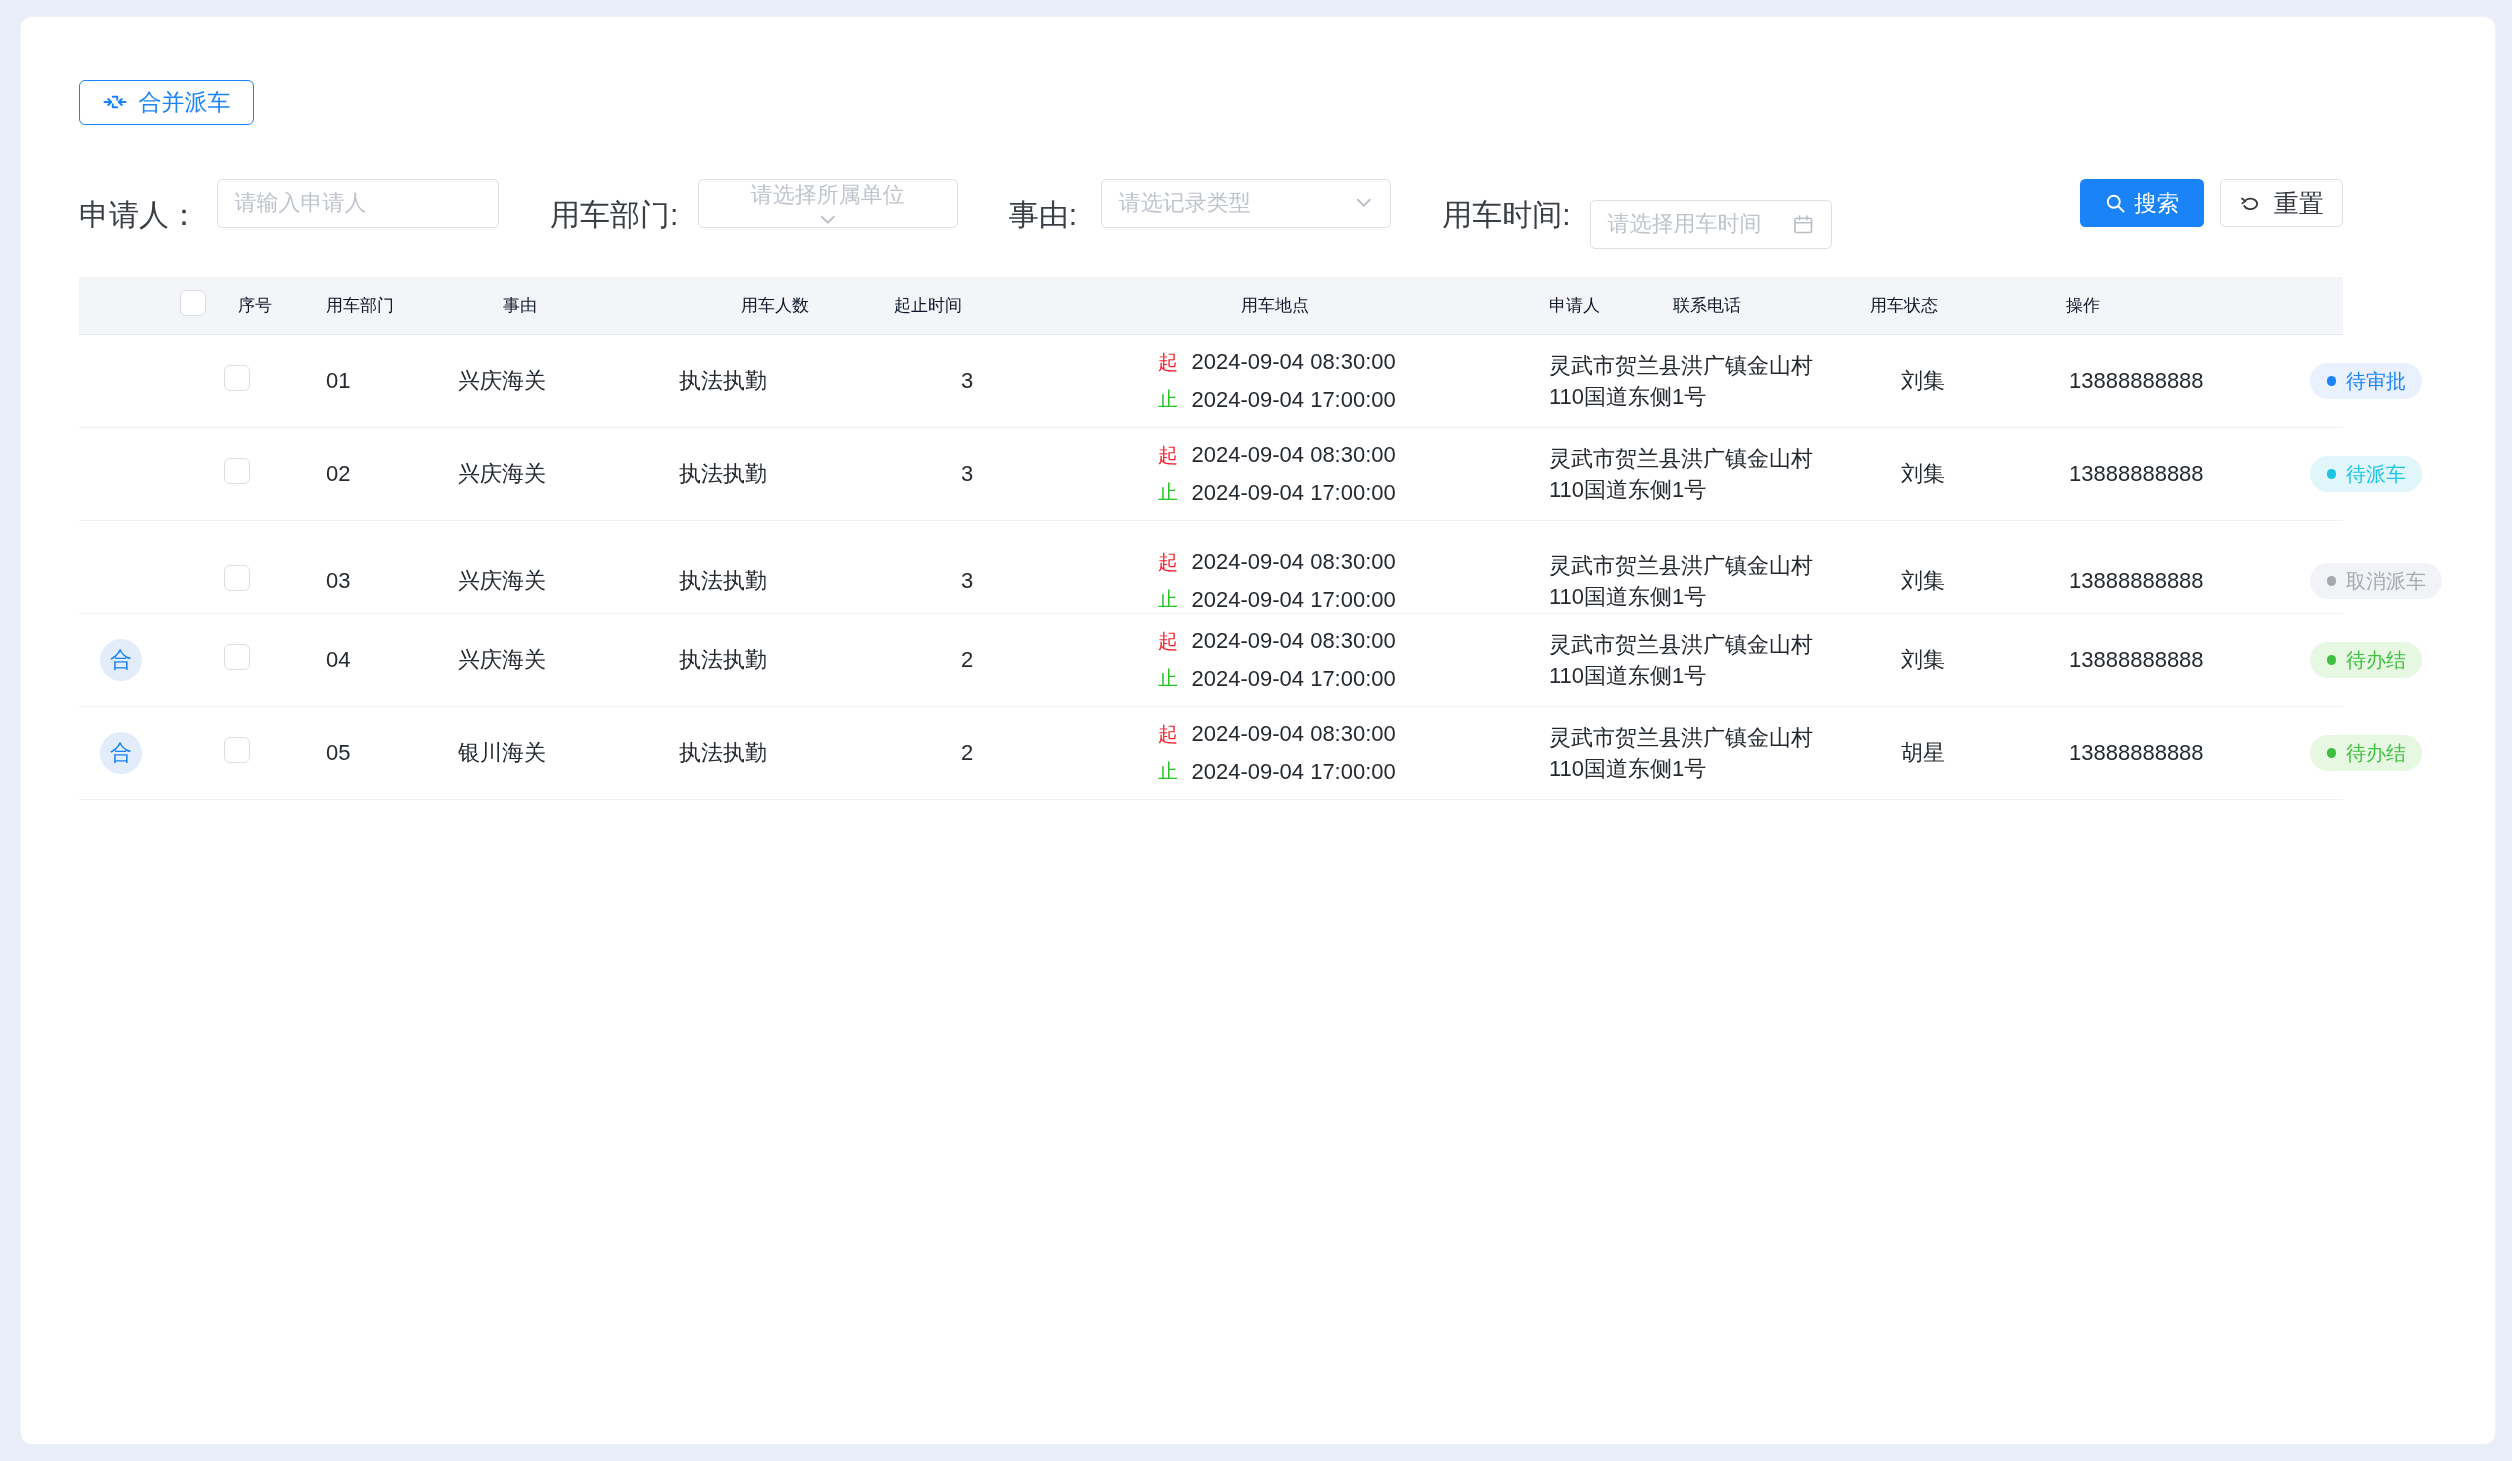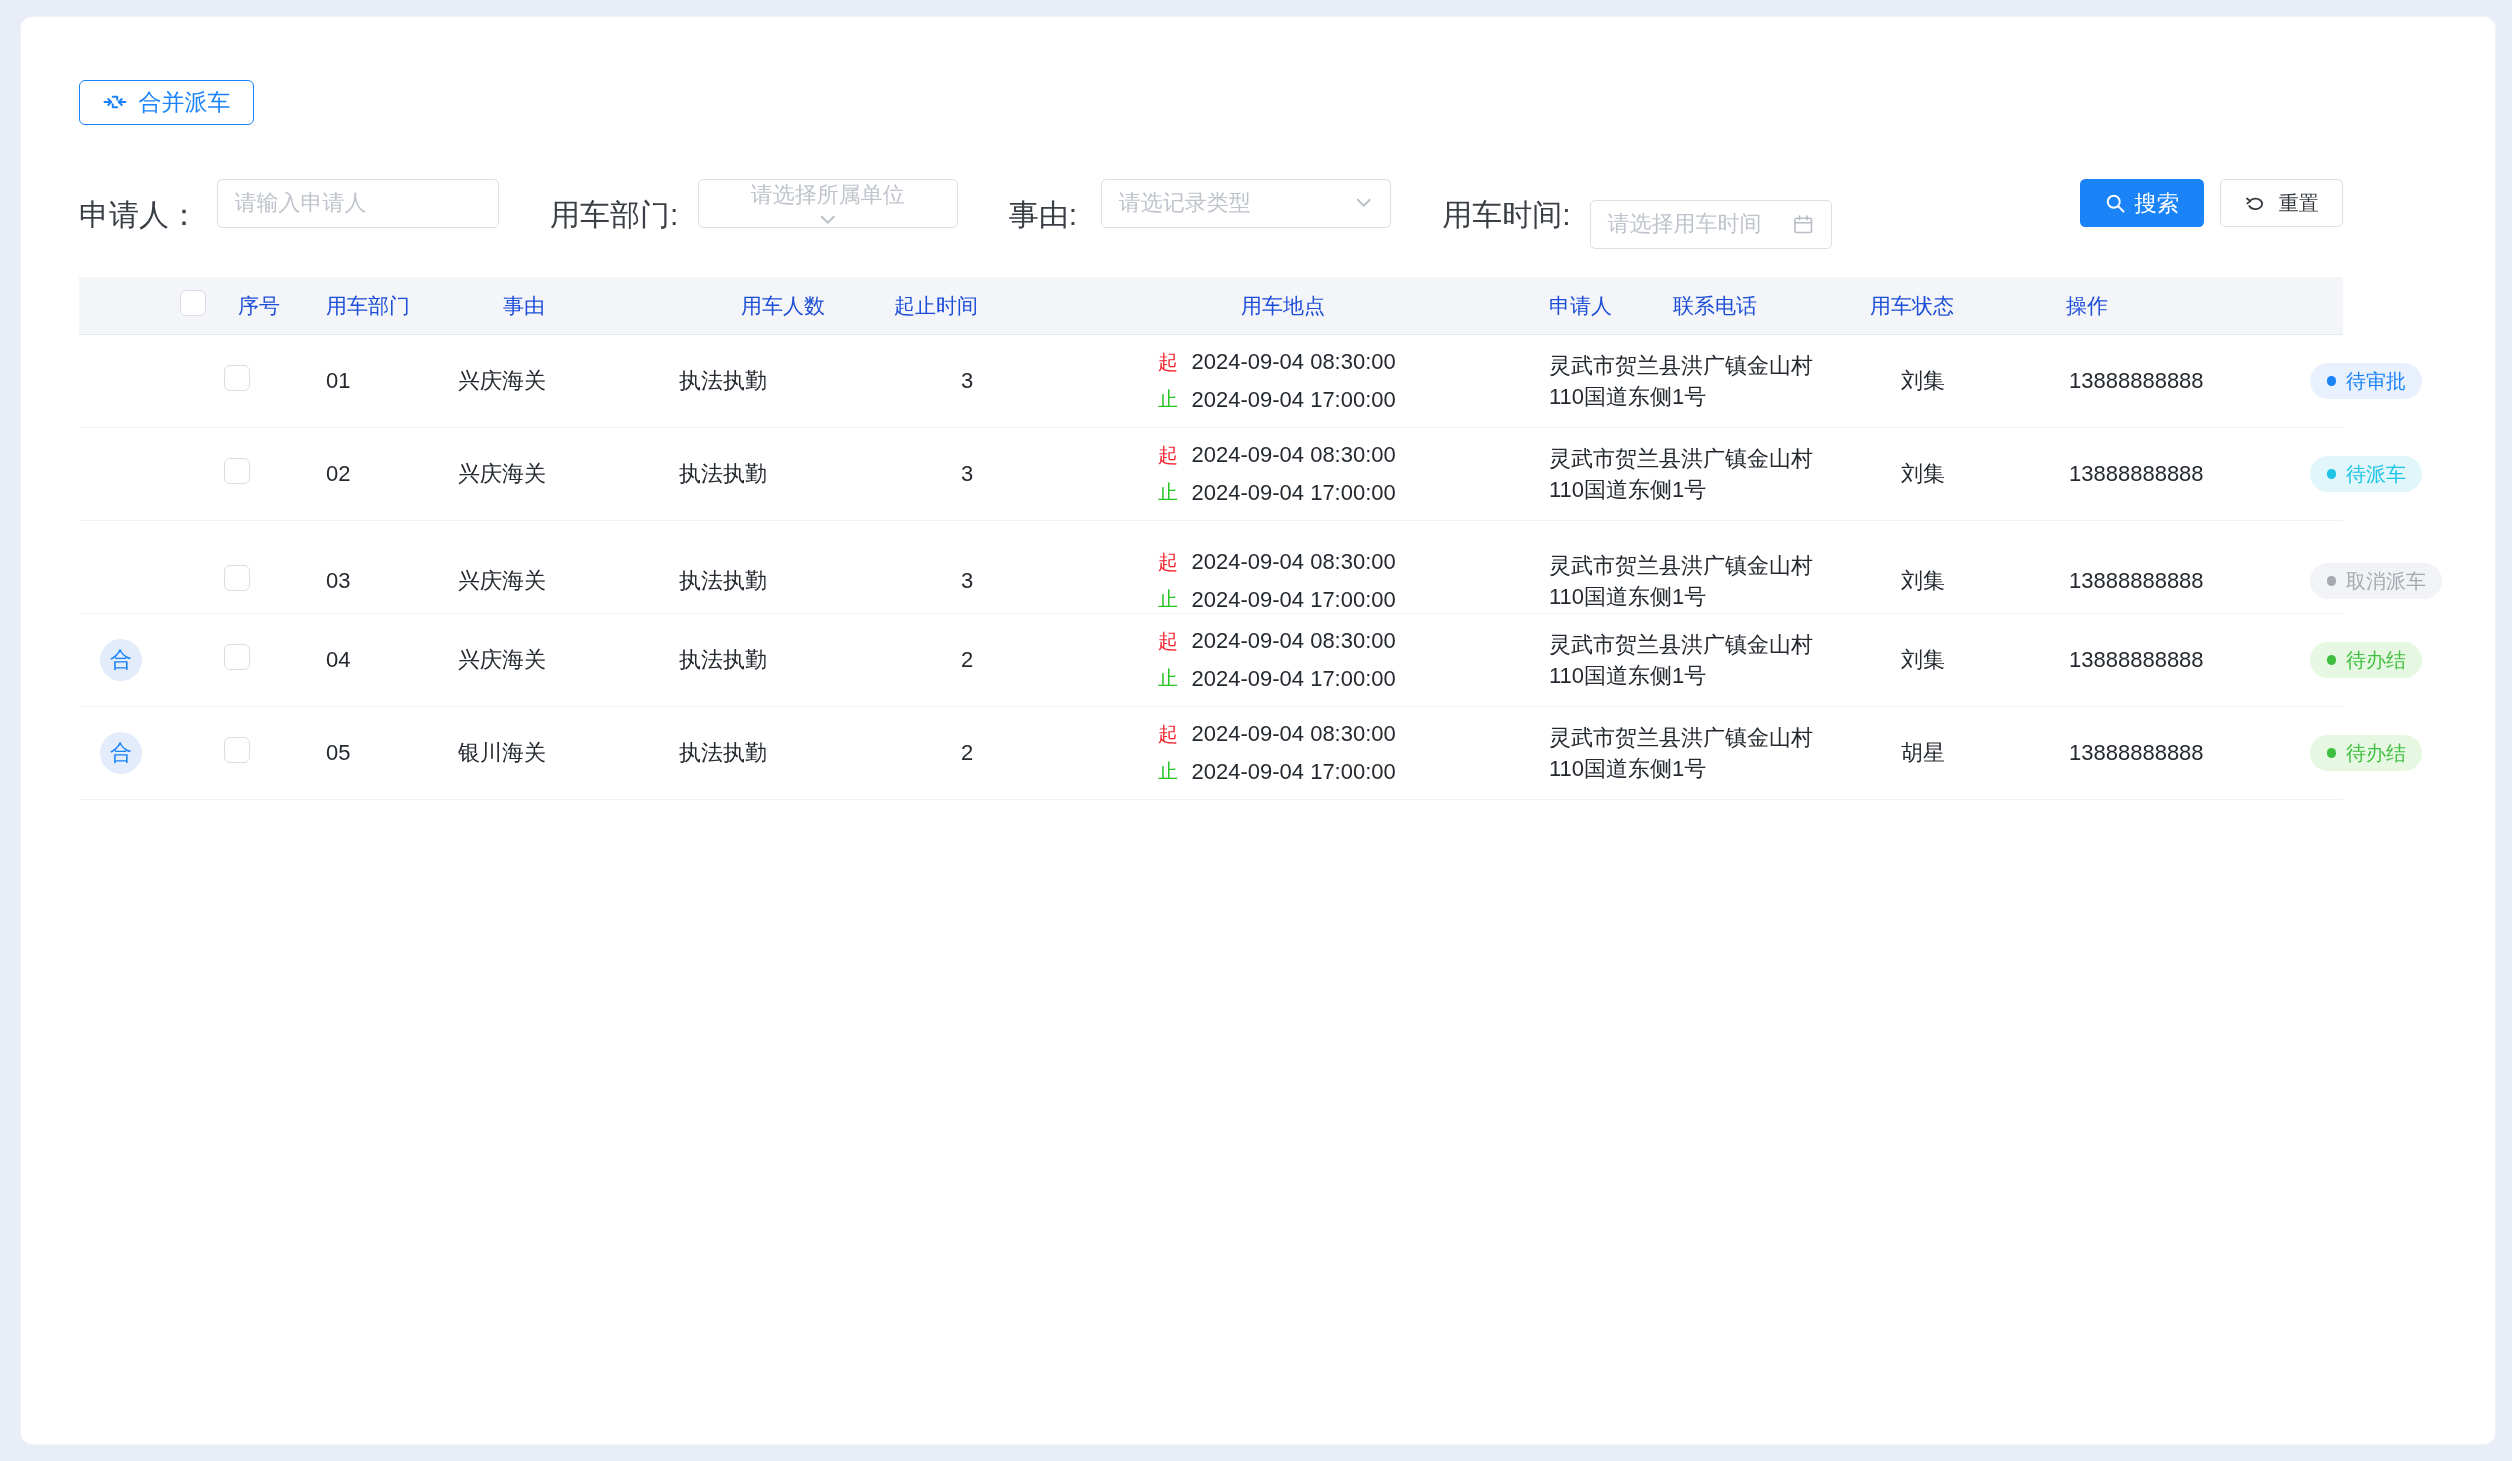--- a/index.html
+++ b/index.html
@@ -58,35 +58,35 @@
     display: inline-flex; align-items: center; justify-content: center; gap: 8px;
     width: 124px; height: 48px;
     background: #1b83f8; color: #fff; border: none; border-radius: 5.2px;
     font-size: 22.5px; font-family: inherit; cursor: pointer;
   }
   .btn-reset {
     margin-left: 16.5px;
     display: inline-flex; align-items: center; justify-content: center; gap: 10.5px;
     width: 123px; height: 48px;
     background: #fff; color: #34383e; border: 0.7px solid #dcdfe6; border-radius: 5.2px;
-    font-size: 20px; font-family: inherit; cursor: pointer;
+    font-size: 25px; font-family: inherit; cursor: pointer;
   }
 
   
   .table { margin-top: 28.4px; width: 2264px; }
   .tgrid {
     display: grid;
     grid-template-columns: 101px 58px 88px 177px 238px 153px 347px 308px 124px 197px 196px 1fr;
     align-items: center;
   }
   .thead {
     height: 58px;
     background: #f4f5f9;
     border-bottom: 1.5px solid #e4e8f1;
-    color: #1d4ed8; font-size: 21px;
+    color: #0f172a; font-size: 17px;
   }
   .trow {
     height: 93px;
     border-bottom: 0.7px solid #eff1f4;
     font-size: 22px; color: #24292f; gap: 44px;
   }
   .checkbox {
     width: 25.5px; height: 25.5px; border: 1.5px solid #dadde4; border-radius: 6px;
     background: #fff; cursor: pointer;
   }

